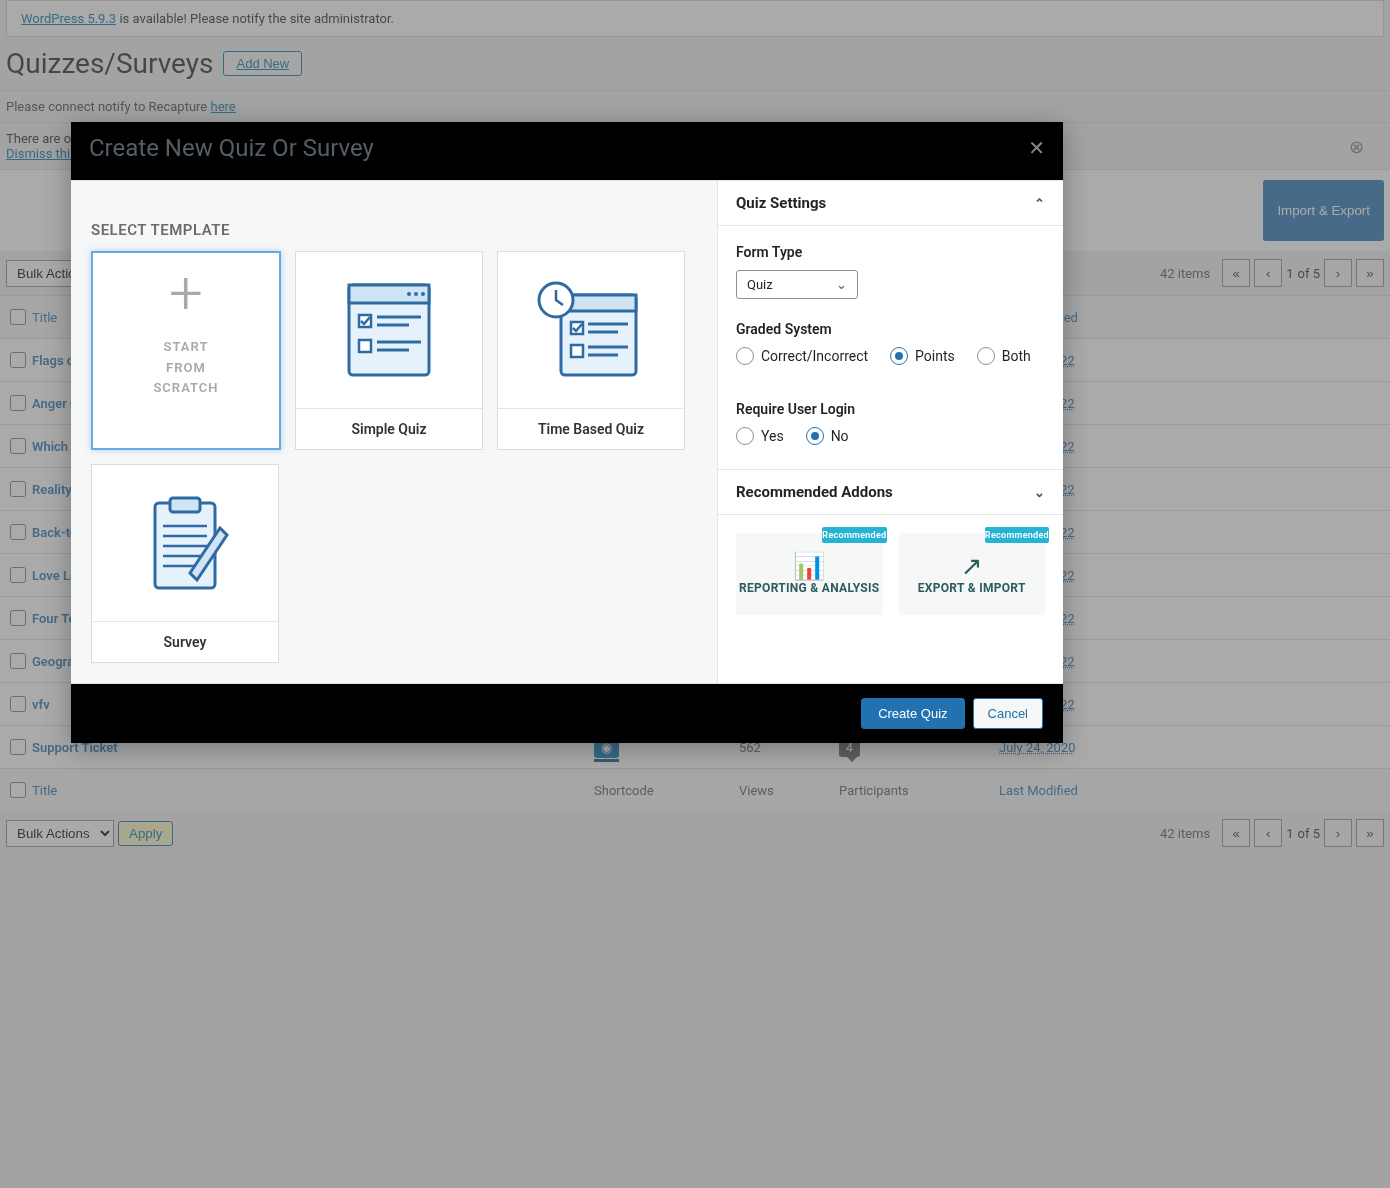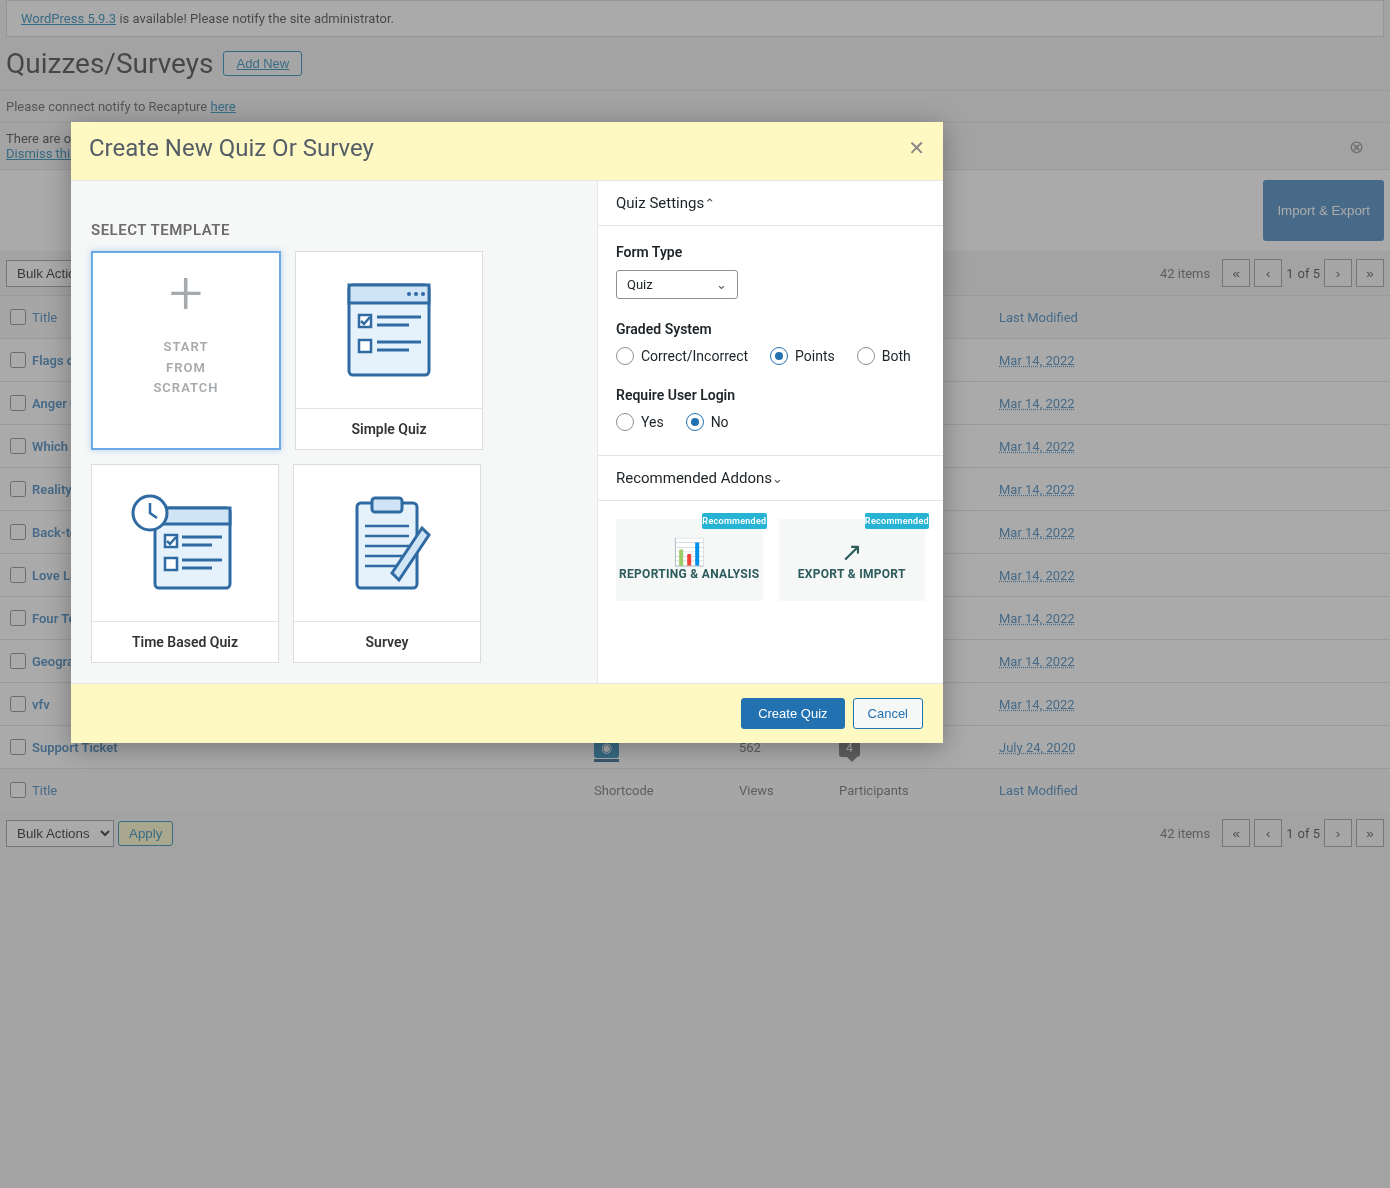--- a/index.html
+++ b/index.html
@@ -34,39 +34,39 @@
 .col-mod{flex:0 0 160px;color:#50575e;}
 .table-header .col-title,.table-header .col-mod{color:#2271b1;}
 .table-row .col-title a{color:#2271b1;font-weight:600;text-decoration:none;}
 .table-row .col-mod a{color:#2271b1;text-decoration:underline dotted;}
 .badge{background:#5a5a5a;color:#fff;border-radius:3px;padding:2px 7px;font-size:12px;position:relative;}
 .badge:after{content:"";position:absolute;bottom:-5px;left:8px;border:5px solid transparent;border-top-color:#5a5a5a;border-bottom:none;}
 .shortcode-chip{display:inline-block;background:#0073aa;color:#fff;padding:3px 7px;border-radius:3px;position:relative;}
 .shortcode-chip:after{content:"";position:absolute;bottom:-4px;left:0;right:0;height:3px;background:#0a4b78;}
 
 .overlay{position:absolute;inset:0;background:rgba(100,100,100,0.55);}
-.modal{position:absolute;top:122px;left:71px;width:872px;background:#fef9c3;box-shadow:0 5px 25px rgba(0,0,0,0.3);}
+.modal{position:absolute;top:122px;left:71px;width:992px;background:#000000;box-shadow:0 5px 25px rgba(0,0,0,0.3);}
 .modal-head{display:flex;justify-content:space-between;align-items:center;padding:12px 18px 18px 18px;border-bottom:1px solid #e4e5e7;}
 .modal-head h2{font-size:24px;font-weight:400;color:#555d66;margin:0;}
 .close-x{font-size:20px;color:#888;cursor:pointer;font-weight:300;}
 .modal-body{display:flex;}
 .left-pane{flex:1;padding:20px;background:#f6f7f7;}
 .name-input{width:100%;box-sizing:border-box;padding:11px 12px;border:1px solid #dcdcde;background:#fff;font-size:14px;}
 .select-tmpl{font-size:15px;font-weight:600;color:#6b6b6b;margin:20px 0 12px 0;letter-spacing:.5px;}
 .tmpl-grid{display:flex;flex-wrap:wrap;gap:14px;}
 .tmpl-card{width:186px;border:1px solid #dcdcde;background:#fff;display:flex;flex-direction:column;align-items:center;}
 .tmpl-card.selected{border:2px solid #6aa9e6;box-shadow:0 0 6px rgba(100,170,230,0.5);}
 .tmpl-img{height:156px;display:flex;align-items:center;justify-content:center;border-bottom:1px solid #e4e5e7;width:100%;}
 .tmpl-card.selected .tmpl-img{border-bottom:none;}
 .tmpl-label{padding:12px;font-weight:600;color:#333;font-size:14px;}
 .scratch-plus{font-size:60px;color:#a7aaad;font-weight:300;line-height:1;}
 .scratch-text{color:#a7aaad;font-weight:600;font-size:13px;text-align:center;letter-spacing:1px;margin-top:14px;line-height:1.6;}
 
 .right-pane{width:345px;border-left:1px solid #e4e5e7;background:#fff;}
-.section-head{display:flex;align-items:center;padding:13px 18px;font-weight:400;font-size:15px;border-bottom:1px solid #e4e5e7;cursor:pointer;}
+.section-head{display:flex;justify-content:space-between;align-items:center;padding:13px 18px;font-weight:700;font-size:15px;border-bottom:1px solid #e4e5e7;cursor:pointer;}
 .section-body{padding:18px;border-bottom:1px solid #e4e5e7;}
 .field-label{font-weight:600;margin-bottom:10px;font-size:14px;}
 .form-select{border:1px solid #8c8f94;padding:6px 10px;width:100px;display:flex;justify-content:space-between;align-items:center;border-radius:3px;}
 .radio-row{display:flex;gap:22px;margin-bottom:6px;}
 .radio-item{display:flex;align-items:center;gap:7px;font-size:14px;}
 .radio{width:16px;height:16px;border:1px solid #8c8f94;border-radius:50%;display:inline-flex;align-items:center;justify-content:center;}
 .radio.checked{border-color:#2271b1;}
 .radio.checked:after{content:"";width:8px;height:8px;background:#2271b1;border-radius:50%;}
 .addons-row{display:flex;gap:16px;padding:18px;}
 .addon-card{flex:1;background:#f6f7f7;position:relative;display:flex;flex-direction:column;align-items:center;justify-content:center;height:82px;}
@@ -335,21 +335,21 @@
               </div>
             <div class="radio-item">
                 <span class="radio checked"></span>
                 <span>Points</span>
               </div>
             <div class="radio-item">
                 <span class="radio"></span>
                 <span>Both</span>
               </div>
           </div>
-          <div class="field-label" style="margin-top:22px">Require User Login</div>
+          <div class="field-label" style="margin-top:36px">Require User Login</div>
           <div class="radio-row">
             <div class="radio-item">
                 <span class="radio"></span>
                 <span>Yes</span>
               </div>
             <div class="radio-item">
                 <span class="radio checked"></span>
                 <span>No</span>
               </div>
           </div>

